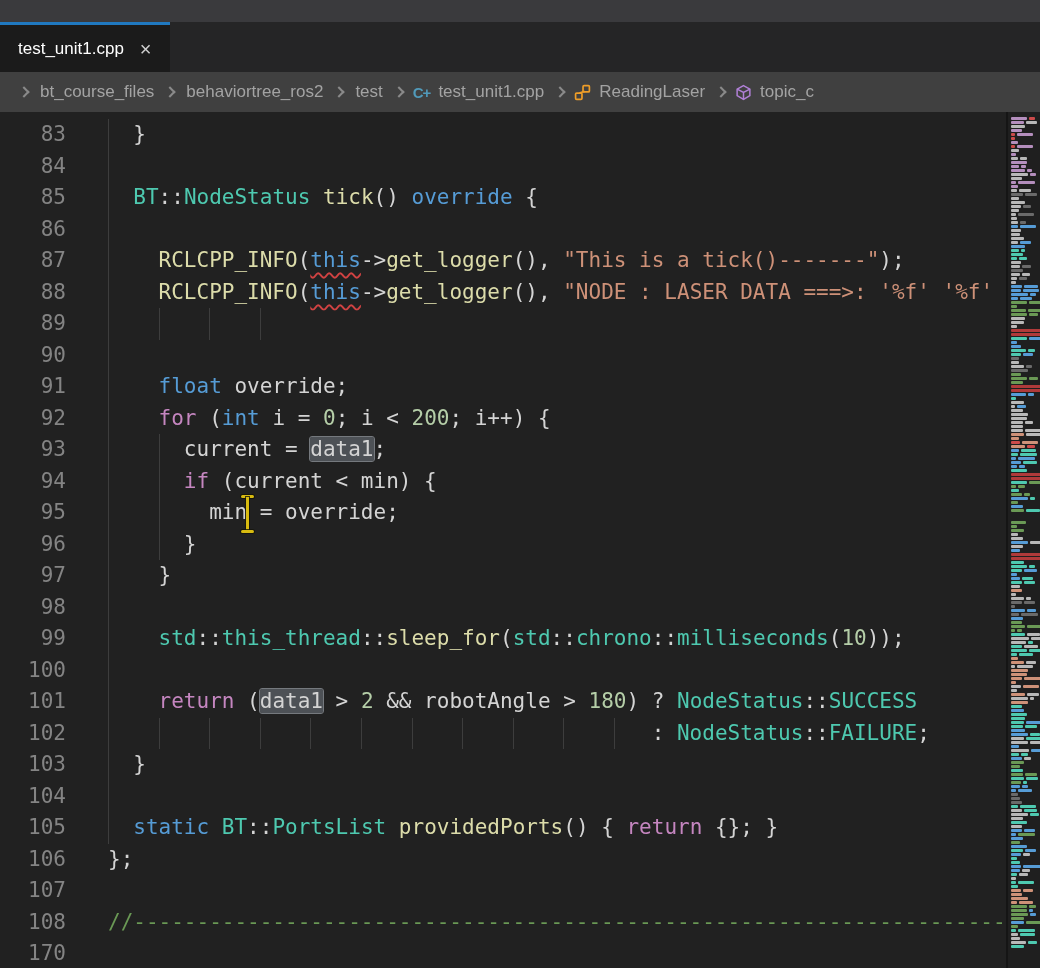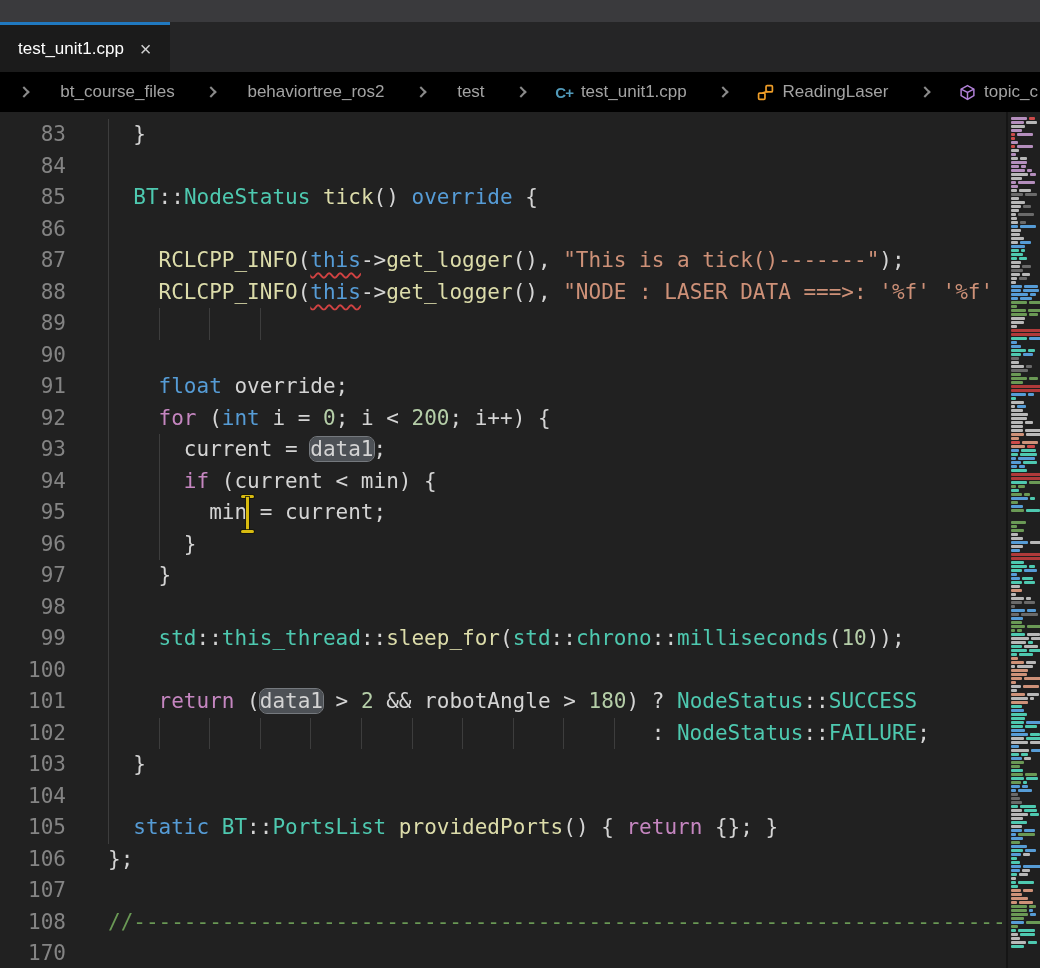--- a/index.html
+++ b/index.html
@@ -13,23 +13,23 @@
 
   
   .tabbar { height:50px; background:#252526; display:flex; align-items:stretch; }
   .tab { display:flex; align-items:center; padding:0 18px; font-size:17px;
          color:#9d9d9d; background:#2d2d2d; cursor:pointer; position:relative;
          min-width:170px; }
   .tab.active { background:#1b1b1b; color:#ffffff; border-top:3px solid #2079c0; }
   .tab .close { margin-left:16px; font-size:20px; color:#d0d0d0; line-height:1; }
 
   
-  .breadcrumbs { height:40px; background:#000000; display:flex; align-items:center;
+  .breadcrumbs { height:40px; background:#404040; display:flex; align-items:center;
                  padding-left:10px; font-size:17px; color:#a3a3a3; white-space:nowrap;
-                 overflow:hidden;justify-content:space-between; }
+                 overflow:hidden; }
   .crumb { display:flex; align-items:center; cursor:pointer; }
   .crumb-label { margin:0 2px; }
   .chev { width:8px; height:8px; border-right:2px solid #8a8a8a; border-top:2px solid #8a8a8a;
           transform:rotate(45deg); margin:0 10px; flex:0 0 auto; }
   .bc-icon { margin-right:6px; display:inline-flex; align-items:center; }
   .cpp-glyph { color:#519aba; font-weight:bold; font-size:15px; letter-spacing:-1px; }
 
   
   .editor { position:relative; height:856px; background:#212121; display:flex;
             overflow:hidden; font-family:"DejaVu Sans Mono", monospace; }
@@ -43,21 +43,21 @@
 
   .tk-k { color:#569cd6; }   
   .tk-c { color:#c586c0; }   
   .tk-t { color:#4ec9b0; }   
   .tk-f { color:#dcdcaa; }   
   .tk-s { color:#ce9178; }   
   .tk-n { color:#b5cea8; }   
   .tk-p { color:#d4d4d4; }   
   .tk-m { color:#6a9955; }   
   .sq { text-decoration:underline wavy #d14242 2px; text-underline-offset:5px; }
-  .hl { background:#4d5156; outline:1px solid #75797e; border-radius:7px; }
+  .hl { background:#4d5156; outline:1px solid #75797e; border-radius:2px; }
 
   
   .minimap { position:absolute; top:0; right:0; width:34px; height:856px;
              background:#1f1f1f; border-left:2px solid #151515; padding:5px 1px 0 3px;
              overflow:hidden; z-index:5; }
   .mm-row { display:flex; gap:2px; height:2.5px; margin-bottom:1.5px; }
   .mm-seg { height:2.5px; border-radius:1px; flex:0 0 auto; }
 
   
   .ibeam { position:absolute; z-index:9; width:17px; height:38px; pointer-events:none; }
@@ -159,21 +159,21 @@
         <div class="code-line"><span class="guide" style="left: 0px;"></span><span class="txt"><span class="tk-p">  </span><span class="tk-t">BT</span><span class="tk-p">::</span><span class="tk-t">NodeStatus</span><span class="tk-p"> </span><span class="tk-f">tick</span><span class="tk-p">() </span><span class="tk-k">override</span><span class="tk-p"> {</span></span></div>
         <div class="code-line"><span class="guide" style="left: 0px;"></span><span class="txt"></span></div>
         <div class="code-line"><span class="guide" style="left: 0px;"></span><span class="txt"><span class="tk-p">    </span><span class="tk-f">RCLCPP_INFO</span><span class="tk-p">(</span><span class="tk-k sq">this</span><span class="tk-p">-&gt;</span><span class="tk-f">get_logger</span><span class="tk-p">(), </span><span class="tk-s">"This is a tick()-------"</span><span class="tk-p">);</span></span></div>
         <div class="code-line"><span class="guide" style="left: 0px;"></span><span class="txt"><span class="tk-p">    </span><span class="tk-f">RCLCPP_INFO</span><span class="tk-p">(</span><span class="tk-k sq">this</span><span class="tk-p">-&gt;</span><span class="tk-f">get_logger</span><span class="tk-p">(), </span><span class="tk-s">"NODE : LASER DATA ===&gt;: '%f' '%f'</span></span></div>
         <div class="code-line"><span class="guide" style="left: 0px;"></span><span class="guide" style="left: 50.6px;"></span><span class="guide" style="left: 101.2px;"></span><span class="guide" style="left: 151.8px;"></span></div>
         <div class="code-line"><span class="guide" style="left: 0px;"></span><span class="txt"></span></div>
         <div class="code-line"><span class="guide" style="left: 0px;"></span><span class="txt"><span class="tk-p">    </span><span class="tk-k">float</span><span class="tk-p"> override;</span></span></div>
         <div class="code-line"><span class="guide" style="left: 0px;"></span><span class="txt"><span class="tk-p">    </span><span class="tk-c">for</span><span class="tk-p"> (</span><span class="tk-k">int</span><span class="tk-p"> i = </span><span class="tk-n">0</span><span class="tk-p">; i &lt; </span><span class="tk-n">200</span><span class="tk-p">; i++) {</span></span></div>
         <div class="code-line"><span class="guide" style="left: 0px;"></span><span class="guide" style="left: 50.6px;"></span><span class="txt"><span class="tk-p">      current = </span><span class="tk-p hl">data1</span><span class="tk-p">;</span></span></div>
         <div class="code-line"><span class="guide" style="left: 0px;"></span><span class="guide" style="left: 50.6px;"></span><span class="txt"><span class="tk-p">      </span><span class="tk-c">if</span><span class="tk-p"> (current &lt; min) {</span></span></div>
-        <div class="code-line"><span class="guide" style="left: 0px;"></span><span class="guide" style="left: 50.6px;"></span><span class="txt"><span class="tk-p">        min = current;</span></span></div>
+        <div class="code-line"><span class="guide" style="left: 0px;"></span><span class="guide" style="left: 50.6px;"></span><span class="txt"><span class="tk-p">        min = override;</span></span></div>
         <div class="code-line"><span class="guide" style="left: 0px;"></span><span class="guide" style="left: 50.6px;"></span><span class="txt"><span class="tk-p">      }</span></span></div>
         <div class="code-line"><span class="guide" style="left: 0px;"></span><span class="txt"><span class="tk-p">    }</span></span></div>
         <div class="code-line"><span class="guide" style="left: 0px;"></span><span class="txt"></span></div>
         <div class="code-line"><span class="guide" style="left: 0px;"></span><span class="txt"><span class="tk-p">    </span><span class="tk-t">std</span><span class="tk-p">::</span><span class="tk-t">this_thread</span><span class="tk-p">::</span><span class="tk-f">sleep_for</span><span class="tk-p">(</span><span class="tk-t">std</span><span class="tk-p">::</span><span class="tk-t">chrono</span><span class="tk-p">::</span><span class="tk-t">milliseconds</span><span class="tk-p">(</span><span class="tk-n">10</span><span class="tk-p">));</span></span></div>
         <div class="code-line"><span class="guide" style="left: 0px;"></span><span class="txt"></span></div>
         <div class="code-line"><span class="guide" style="left: 0px;"></span><span class="txt"><span class="tk-p">    </span><span class="tk-c">return</span><span class="tk-p"> (</span><span class="tk-p hl">data1</span><span class="tk-p"> &gt; </span><span class="tk-n">2</span><span class="tk-p"> &amp;&amp; robotAngle &gt; </span><span class="tk-n">180</span><span class="tk-p">) ? </span><span class="tk-t">NodeStatus</span><span class="tk-p">::</span><span class="tk-t">SUCCESS</span></span></div>
         <div class="code-line"><span class="guide" style="left: 0px;"></span><span class="guide" style="left: 50.6px;"></span><span class="guide" style="left: 101.2px;"></span><span class="guide" style="left: 151.8px;"></span><span class="guide" style="left: 202.4px;"></span><span class="guide" style="left: 253px;"></span><span class="guide" style="left: 303.6px;"></span><span class="guide" style="left: 354.2px;"></span><span class="guide" style="left: 404.8px;"></span><span class="guide" style="left: 455.4px;"></span><span class="guide" style="left: 506px;"></span><span class="txt"><span class="tk-p">                                           : </span><span class="tk-t">NodeStatus</span><span class="tk-p">::</span><span class="tk-t">FAILURE</span><span class="tk-p">;</span></span></div>
         <div class="code-line"><span class="guide" style="left: 0px;"></span><span class="txt"><span class="tk-p">  }</span></span></div>
         <div class="code-line"><span class="guide" style="left: 0px;"></span><span class="txt"></span></div>
         <div class="code-line"><span class="guide" style="left: 0px;"></span><span class="txt"><span class="tk-p">  </span><span class="tk-k">static</span><span class="tk-p"> </span><span class="tk-t">BT</span><span class="tk-p">::</span><span class="tk-t">PortsList</span><span class="tk-p"> </span><span class="tk-f">providedPorts</span><span class="tk-p">() { </span><span class="tk-c">return</span><span class="tk-p"> {}; }</span></span></div>

